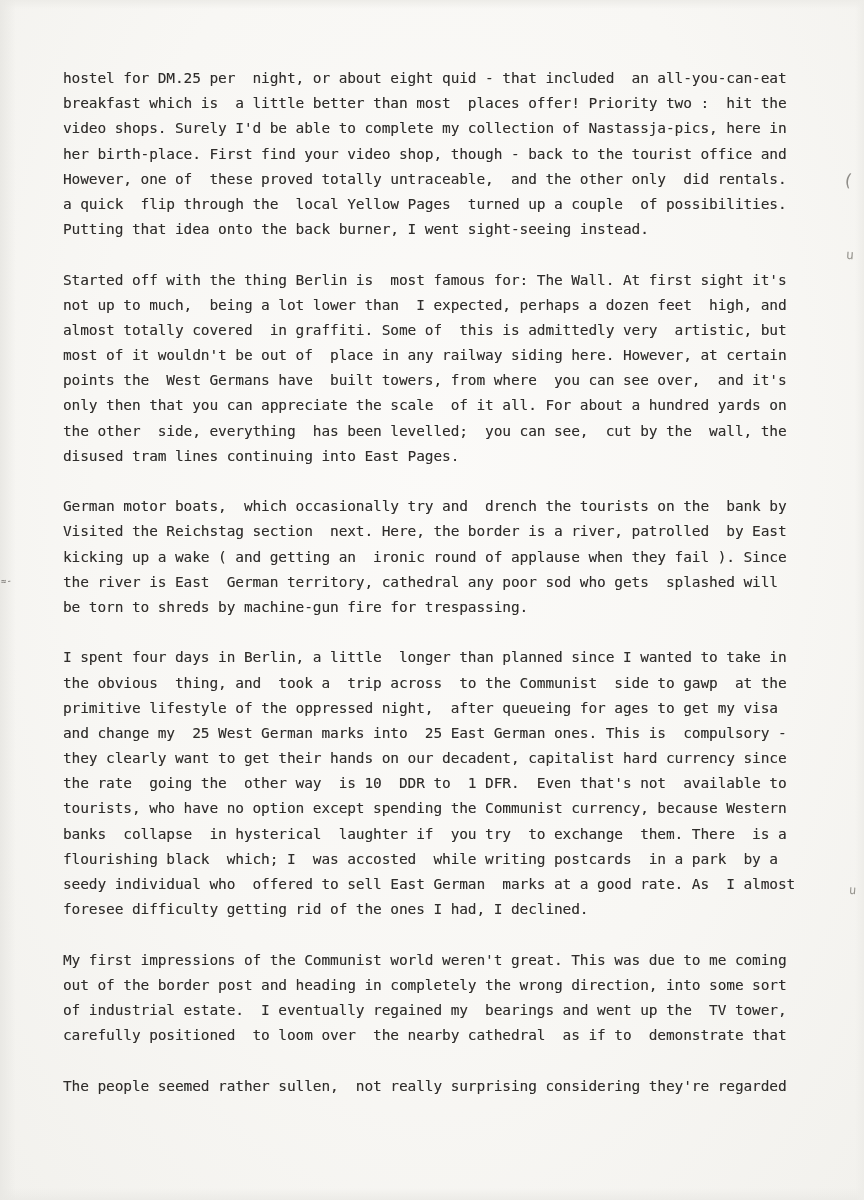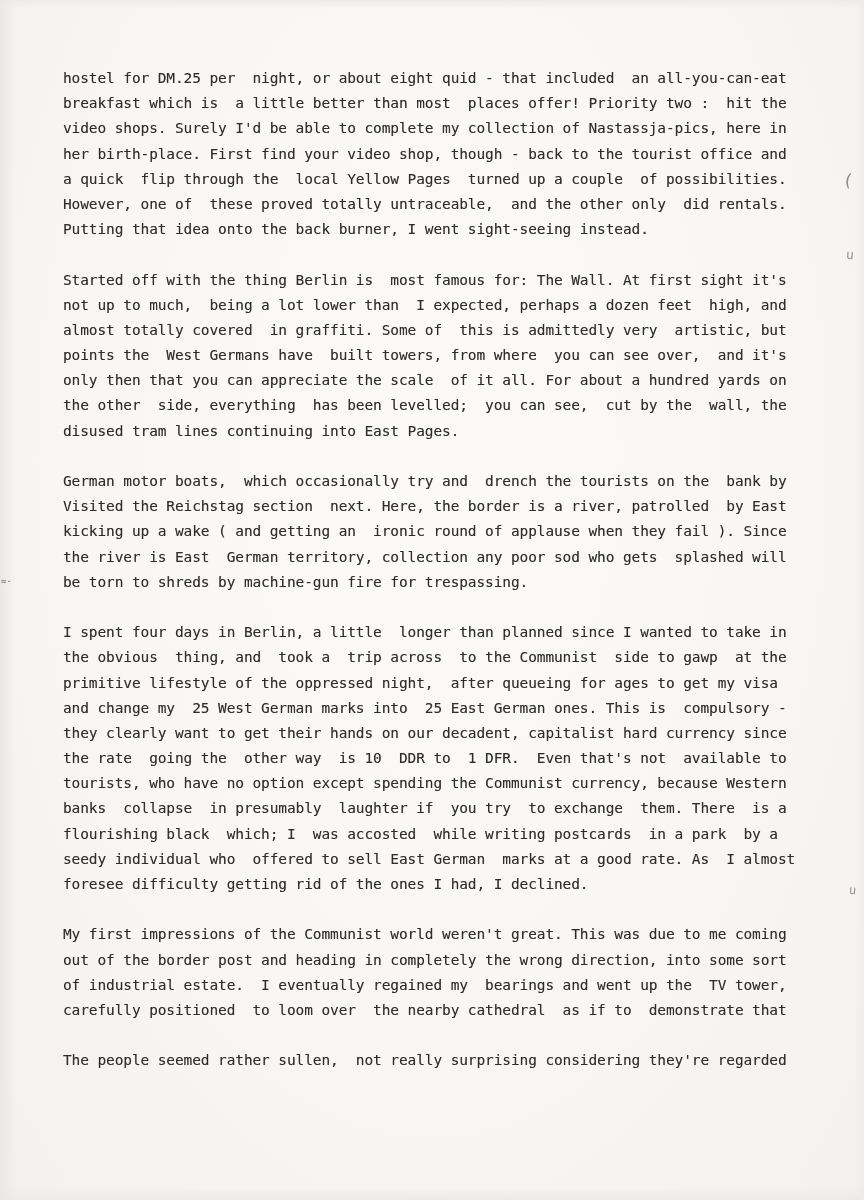--- a/index.html
+++ b/index.html
@@ -53,49 +53,50 @@
 </head>
 <body>
 
 <div class="page">
   <div class="textblock">
       <div class="para">
         <div class="line">hostel for DM.25 per  night, or about eight quid - that included  an all-you-can-eat</div>
         <div class="line">breakfast which is  a little better than most  places offer! Priority two :  hit the</div>
         <div class="line">video shops. Surely I'd be able to complete my collection of Nastassja-pics, here in</div>
         <div class="line">her birth-place. First find your video shop, though - back to the tourist office and</div>
+        <div class="line">However, one of  these proved totally untraceable,  and the other only  did rentals.</div>
         <div class="line">a quick  flip through the  local Yellow Pages  turned up a couple  of possibilities.</div>
-        <div class="line">However, one of  these proved totally untraceable,  and the other only  did rentals.</div>
         <div class="line">Putting that idea onto the back burner, I went sight-seeing instead.</div>
       </div>
       <div class="para">
         <div class="line">Started off with the thing Berlin is  most famous for: The Wall. At first sight it's</div>
         <div class="line">not up to much,  being a lot lower than  I expected, perhaps a dozen feet  high, and</div>
         <div class="line">almost totally covered  in graffiti. Some of  this is admittedly very  artistic, but</div>
+        <div class="line">most of it wouldn't be out of  place in any railway siding here. However, at certain</div>
         <div class="line">points the  West Germans have  built towers, from where  you can see over,  and it's</div>
         <div class="line">only then that you can appreciate the scale  of it all. For about a hundred yards on</div>
         <div class="line">the other  side, everything  has been levelled;  you can see,  cut by the  wall, the</div>
         <div class="line">disused tram lines continuing into East Pages.</div>
       </div>
       <div class="para">
         <div class="line">German motor boats,  which occasionally try and  drench the tourists on the  bank by</div>
         <div class="line">Visited the Reichstag section  next. Here, the border is a river, patrolled  by East</div>
         <div class="line">kicking up a wake ( and getting an  ironic round of applause when they fail ). Since</div>
-        <div class="line">the river is East  German territory, collection any poor sod who gets  splashed will</div>
+        <div class="line">the river is East  German territory, cathedral any poor sod who gets  splashed will</div>
         <div class="line">be torn to shreds by machine-gun fire for trespassing.</div>
       </div>
       <div class="para">
         <div class="line">I spent four days in Berlin, a little  longer than planned since I wanted to take in</div>
         <div class="line">the obvious  thing, and  took a  trip across  to the Communist  side to gawp  at the</div>
         <div class="line">primitive lifestyle of the oppressed night,  after queueing for ages to get my visa</div>
         <div class="line">and change my  25 West German marks into  25 East German ones. This is  compulsory -</div>
         <div class="line">they clearly want to get their hands on our decadent, capitalist hard currency since</div>
         <div class="line">the rate  going the  other way  is 10  DDR to  1 DFR.  Even that's not  available to</div>
         <div class="line">tourists, who have no option except spending the Communist currency, because Western</div>
-        <div class="line">banks  collapse  in presumably  laughter if  you try  to exchange  them. There  is a</div>
+        <div class="line">banks  collapse  in hysterical  laughter if  you try  to exchange  them. There  is a</div>
         <div class="line">flourishing black  which; I  was accosted  while writing postcards  in a park  by a</div>
         <div class="line">seedy individual who  offered to sell East German  marks at a good rate. As  I almost</div>
         <div class="line">foresee difficulty getting rid of the ones I had, I declined.</div>
       </div>
       <div class="para">
         <div class="line">My first impressions of the Communist world weren't great. This was due to me coming</div>
         <div class="line">out of the border post and heading in completely the wrong direction, into some sort</div>
         <div class="line">of industrial estate.  I eventually regained my  bearings and went up the  TV tower,</div>
         <div class="line">carefully positioned  to loom over  the nearby cathedral  as if to  demonstrate that</div>
       </div>

